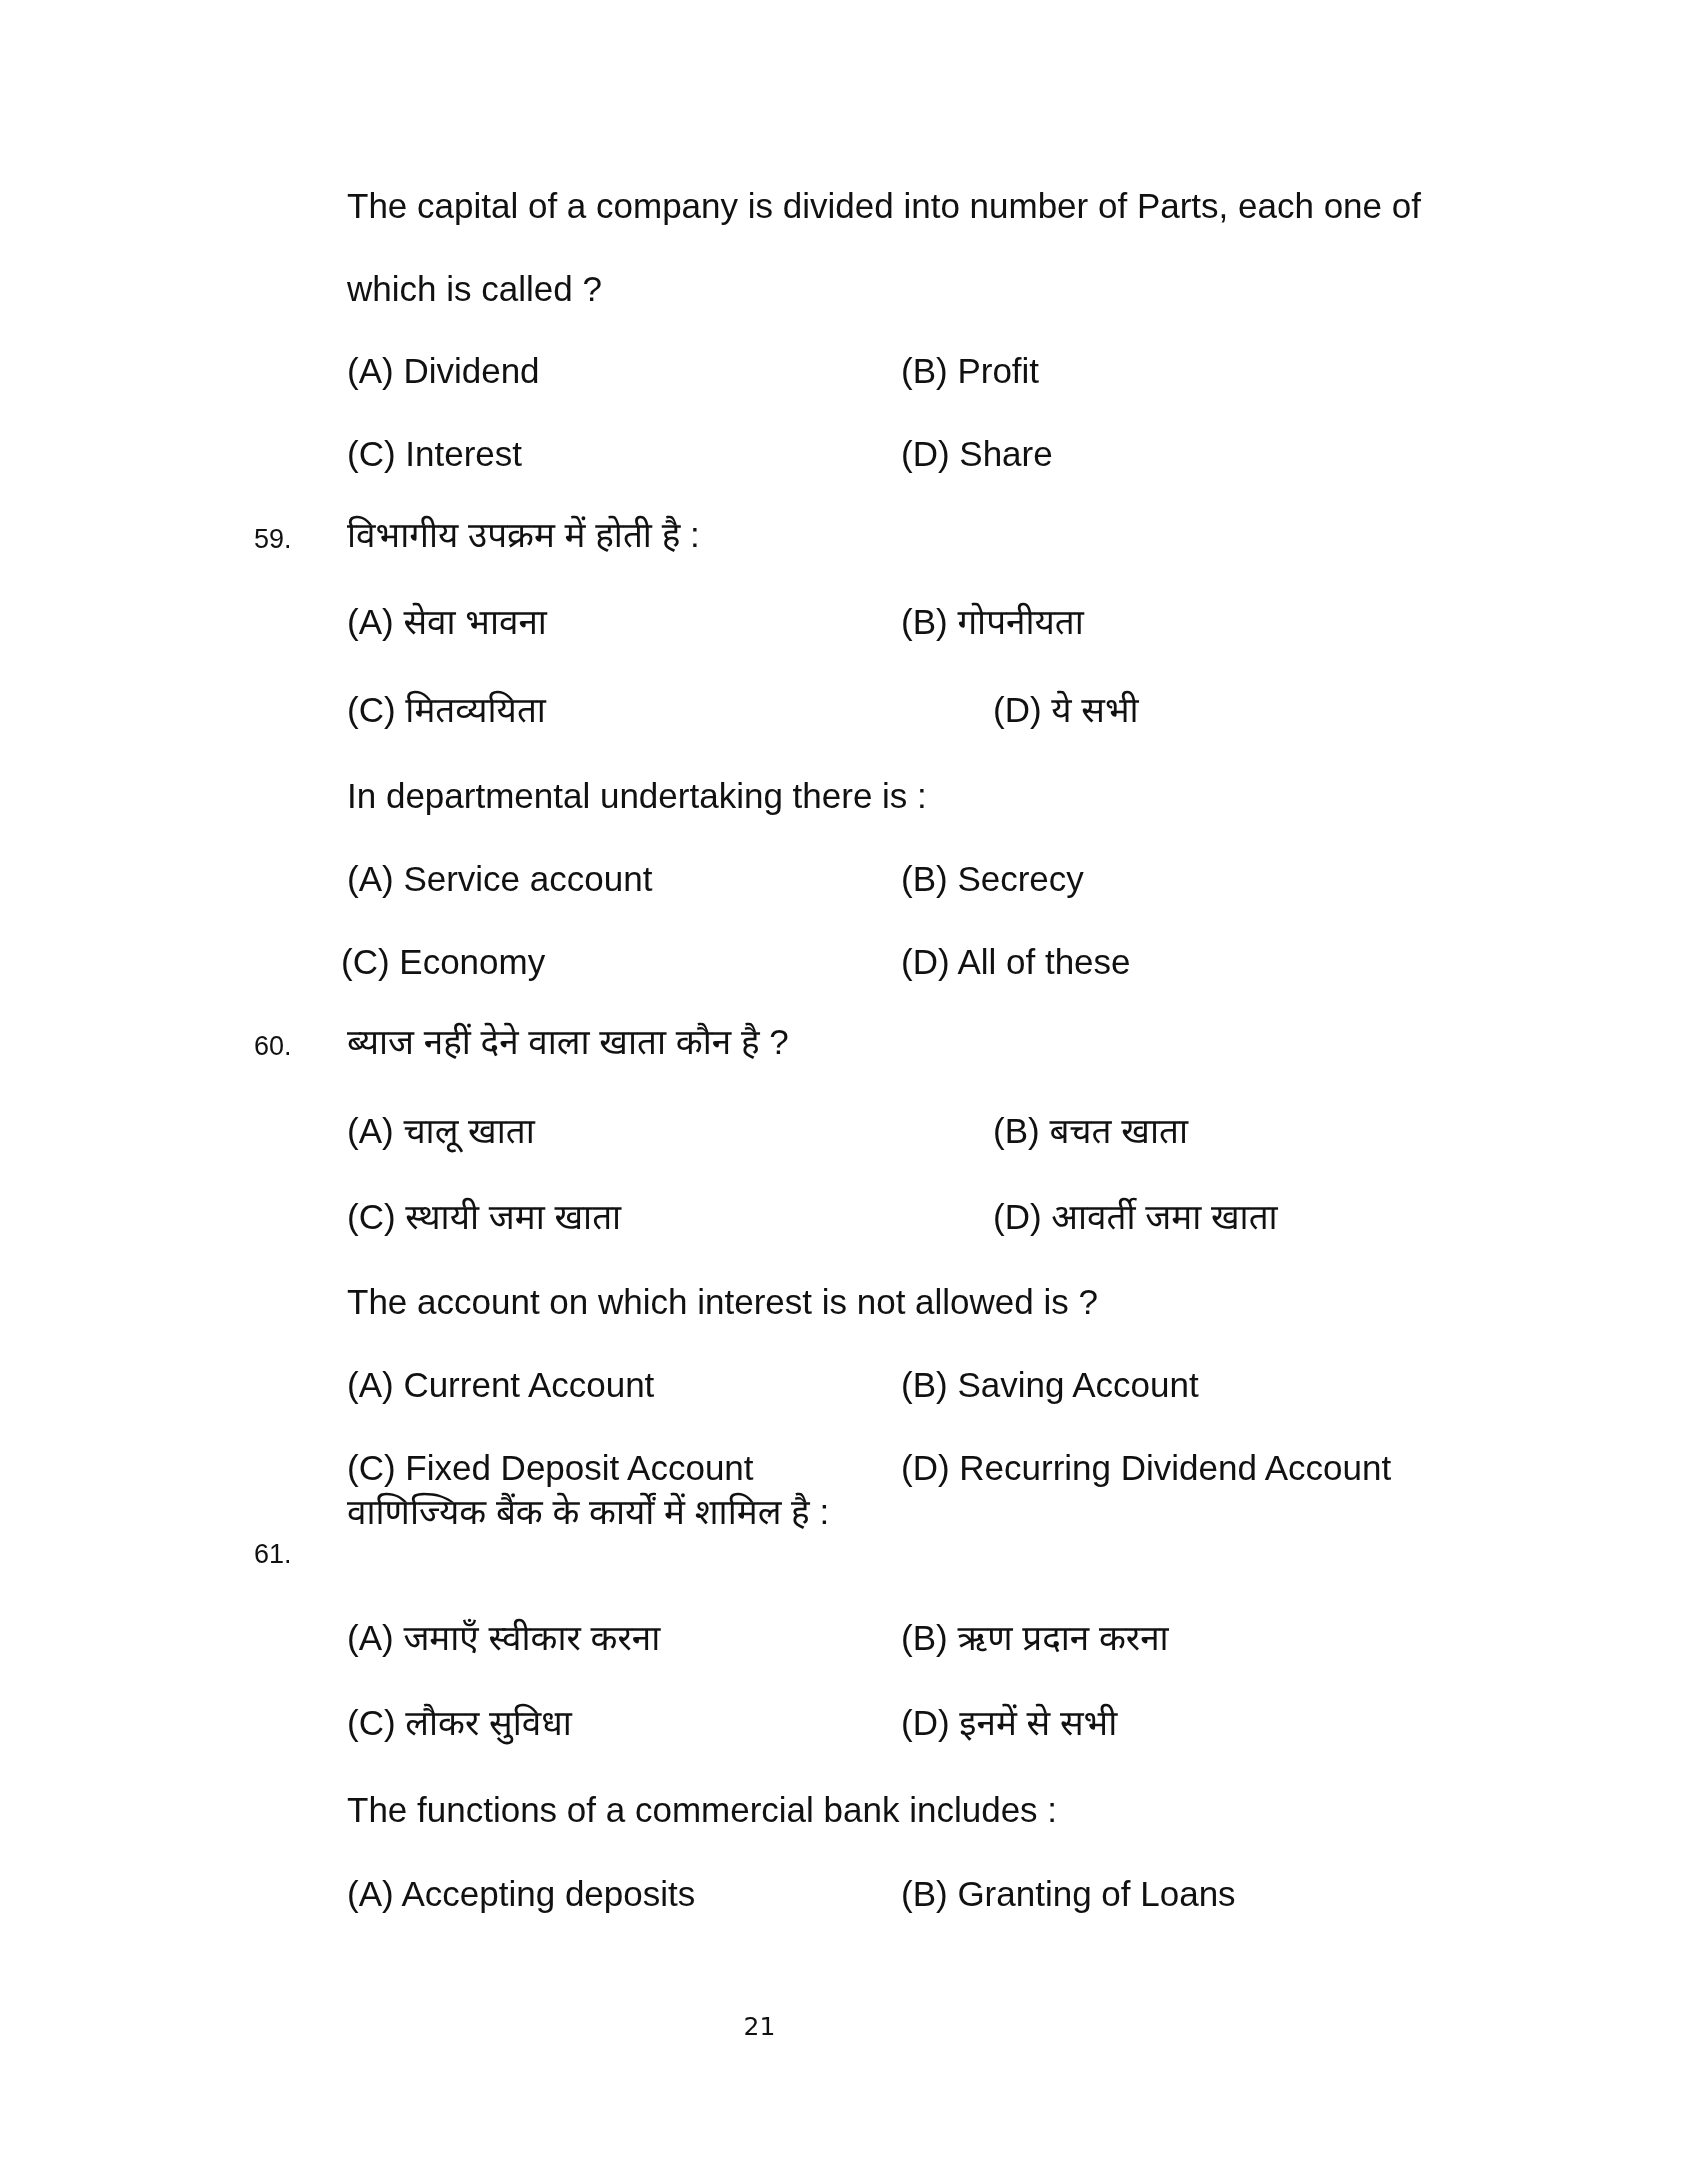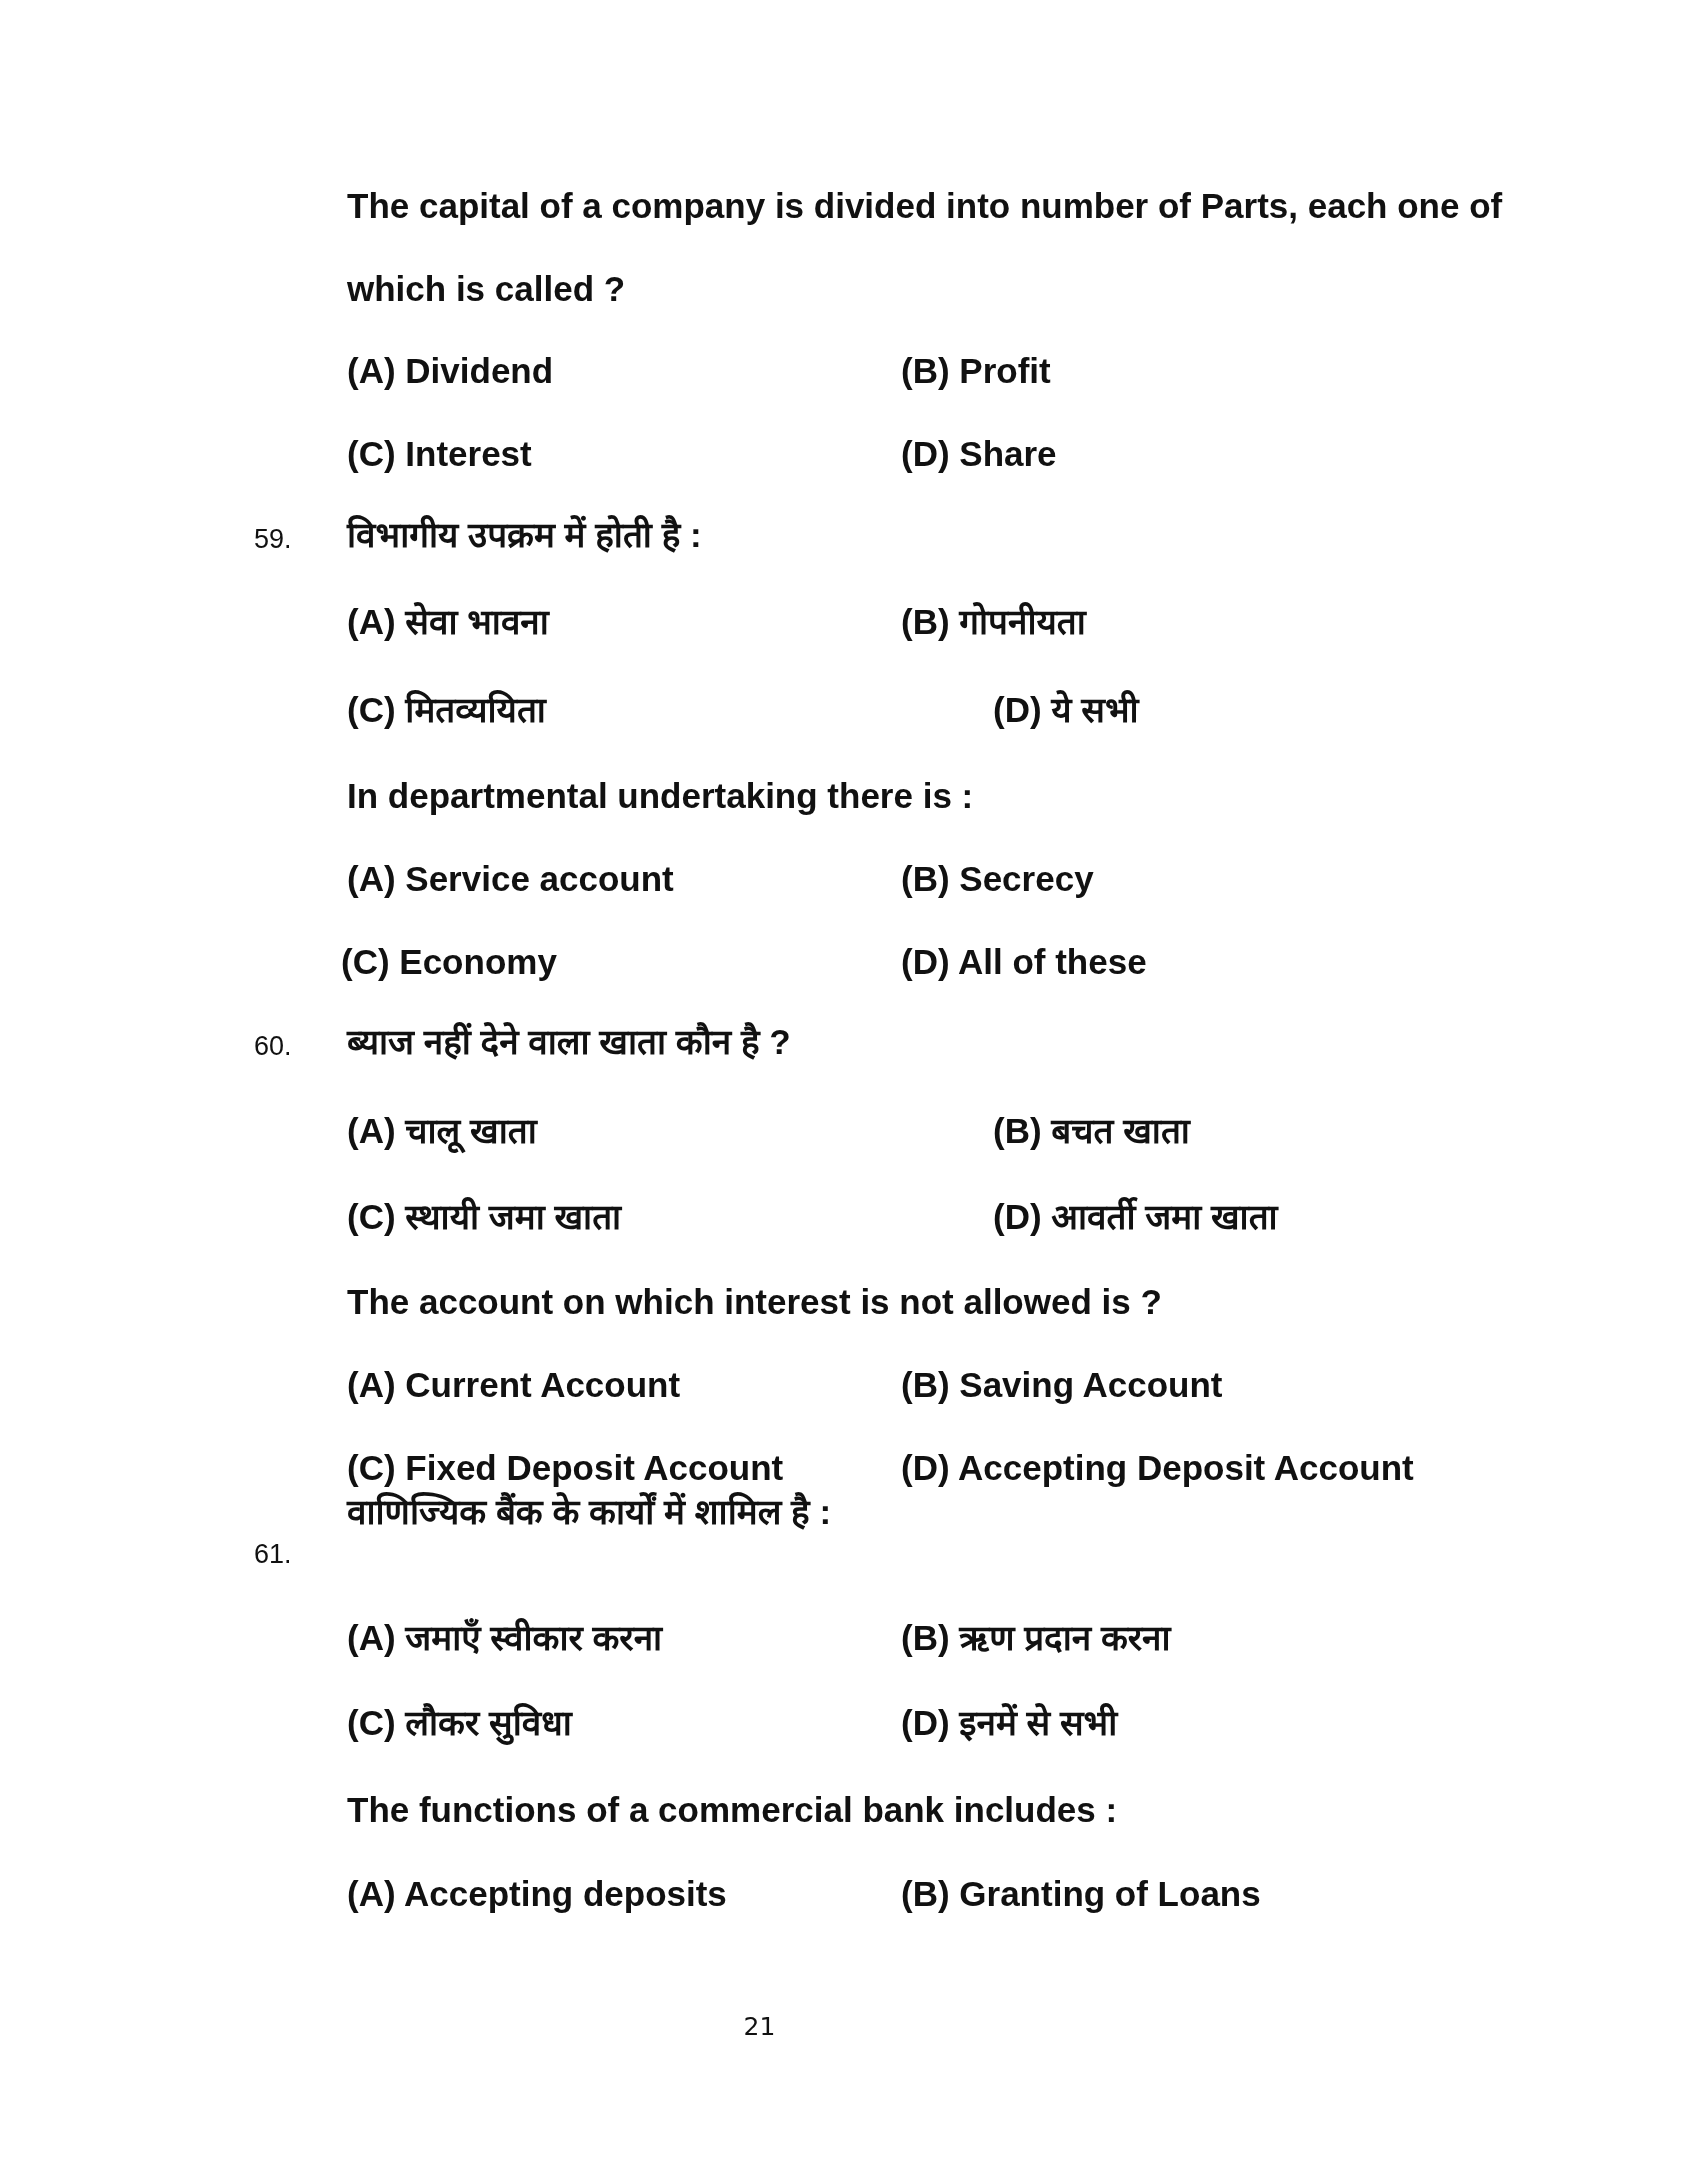--- a/index.html
+++ b/index.html
@@ -1,18 +1,18 @@
 <!DOCTYPE html>
 <html><head>
 <meta charset="utf-8">
 <style>
   html,body{margin:0;padding:0;background:#fff;}
   body{width:1683px;height:2178px;position:relative;overflow:hidden;
        font-family:"Liberation Sans","DejaVu Sans",sans-serif;color:#111;}
-  .line{position:absolute;font-size:35px;line-height:40px;white-space:nowrap;font-weight:bold;}
+  .line{position:absolute;font-size:35px;line-height:40px;white-space:nowrap;}
   .num{position:absolute;font-size:27px;line-height:40px;}
   .pg{position:absolute;left:0;width:1519px;text-align:center;top:2012px;
       font-family:"DejaVu Sans",sans-serif;font-size:25px;}
 </style>
 </head>
 <body>
 
 <div>
 
   <div class="line" style="left:347px;top:186px">The capital of a company is divided into number of Parts, each one of</div>
@@ -37,21 +37,21 @@
   <div class="num" style="left:254px;top:1026px">60.</div>
   <div class="line" style="left:347px;top:1022px">ब्याज नहीं देने वाला खाता कौन है ?</div>
   <div class="line" style="left:347px;top:1111px">(A) चालू खाता</div>
   <div class="line" style="left:993px;top:1111px">(B) बचत खाता</div>
   <div class="line" style="left:347px;top:1197px">(C) स्थायी जमा खाता</div>
   <div class="line" style="left:993px;top:1197px">(D) आवर्ती जमा खाता</div>
   <div class="line" style="left:347px;top:1282px">The account on which interest is not allowed is ?</div>
   <div class="line" style="left:347px;top:1365px">(A) Current Account</div>
   <div class="line" style="left:901px;top:1365px">(B) Saving Account</div>
   <div class="line" style="left:347px;top:1448px">(C) Fixed Deposit Account</div>
-  <div class="line" style="left:901px;top:1448px">(D) Accepting Deposit Account</div>
+  <div class="line" style="left:901px;top:1448px">(D) Recurring Dividend Account</div>
 
   <div class="num" style="left:254px;top:1534px">61.</div>
   <div class="line" style="left:347px;top:1492px">वाणिज्यिक बैंक के कार्यों में शामिल है :</div>
   <div class="line" style="left:347px;top:1618px">(A) जमाएँ स्वीकार करना</div>
   <div class="line" style="left:901px;top:1618px">(B) ऋण प्रदान करना</div>
   <div class="line" style="left:347px;top:1703px">(C) लौकर सुविधा</div>
   <div class="line" style="left:901px;top:1703px">(D) इनमें से सभी</div>
   <div class="line" style="left:347px;top:1790px">The functions of a commercial bank includes :</div>
   <div class="line" style="left:347px;top:1874px">(A) Accepting deposits</div>
   <div class="line" style="left:901px;top:1874px">(B) Granting of Loans</div>

